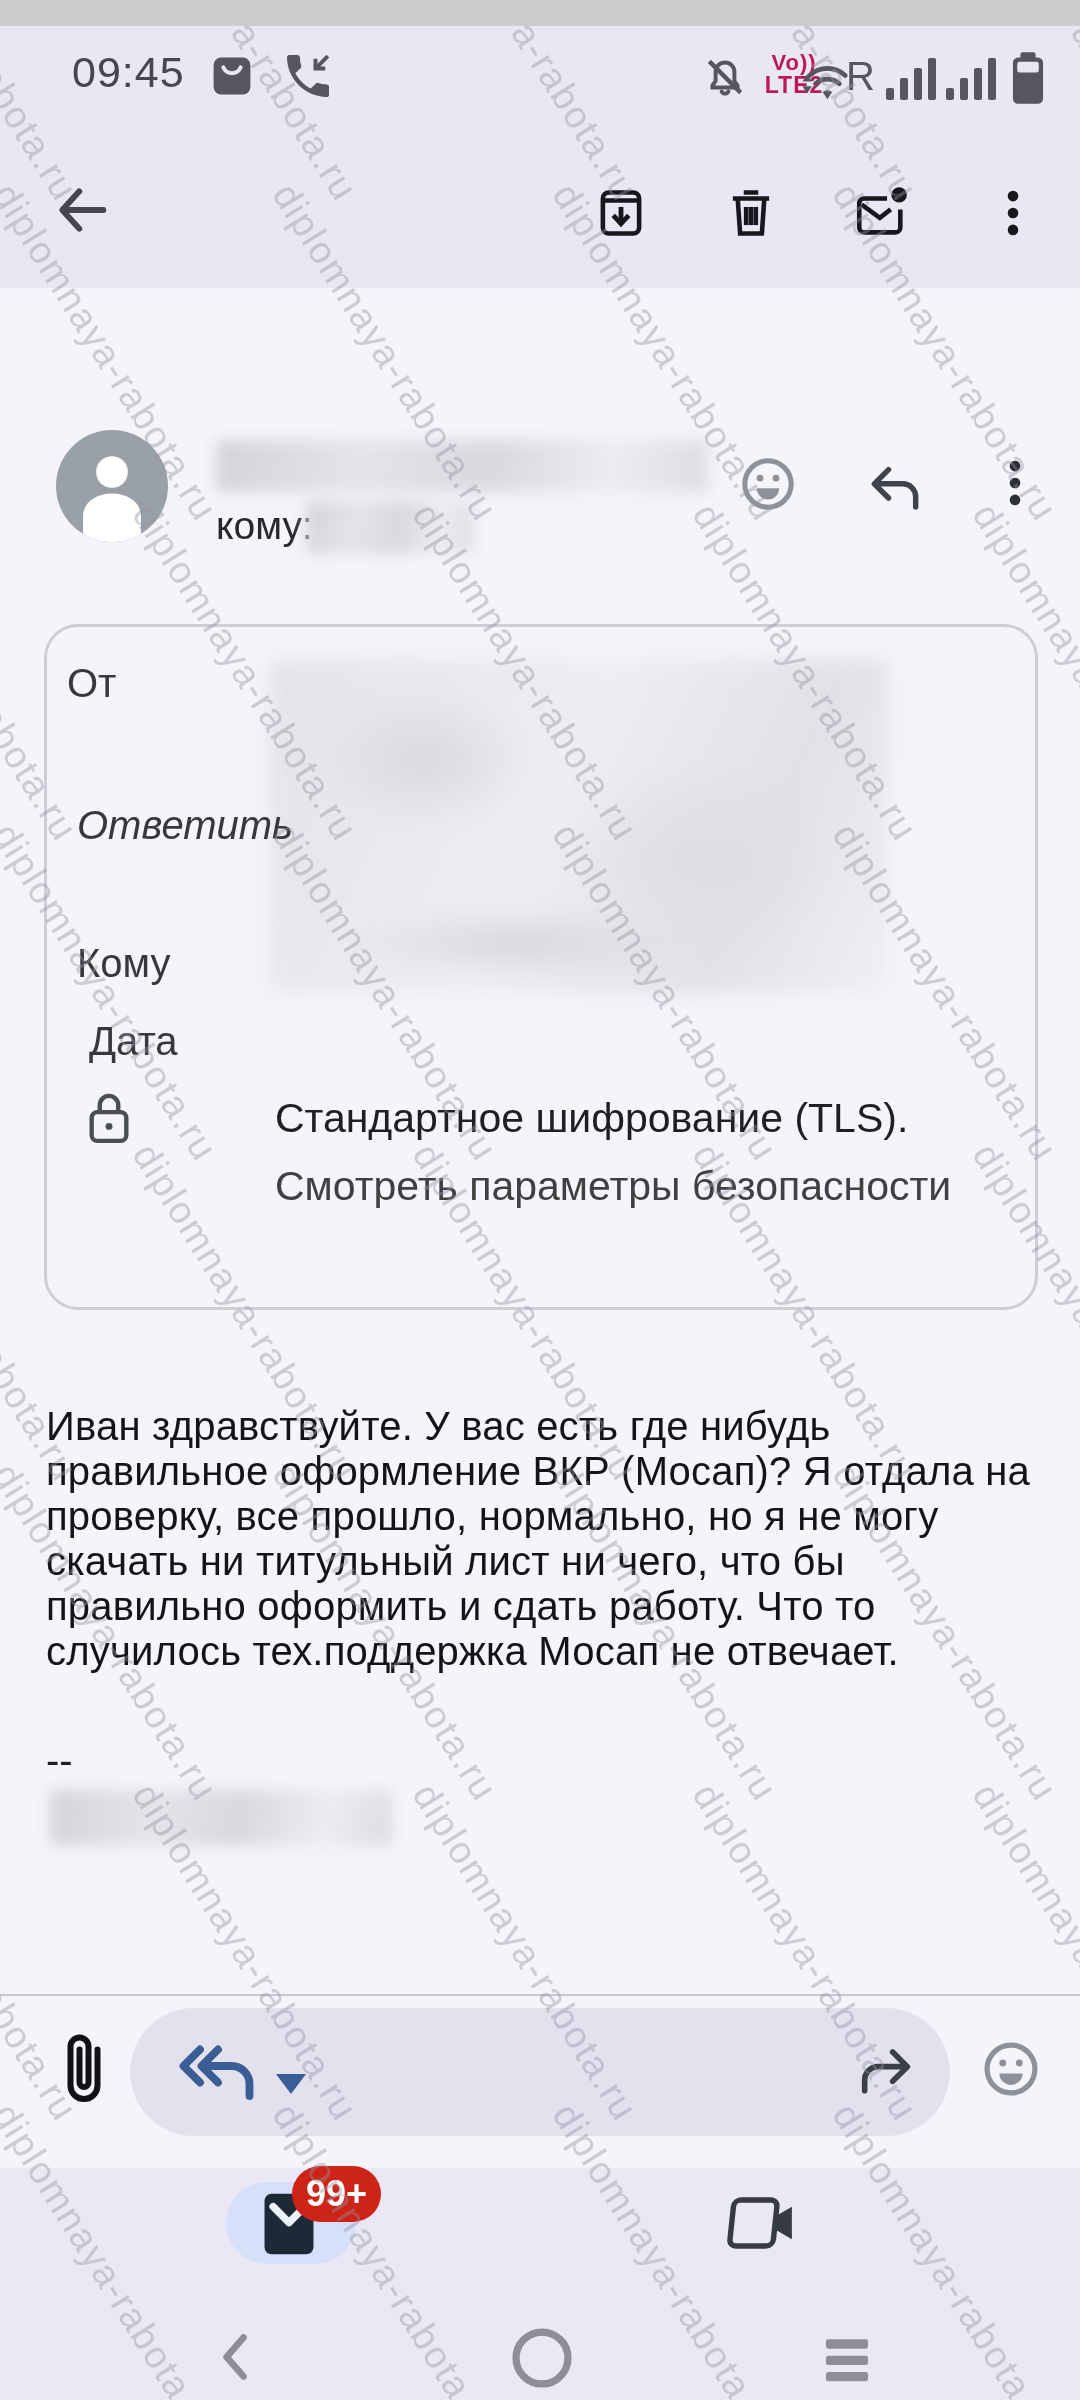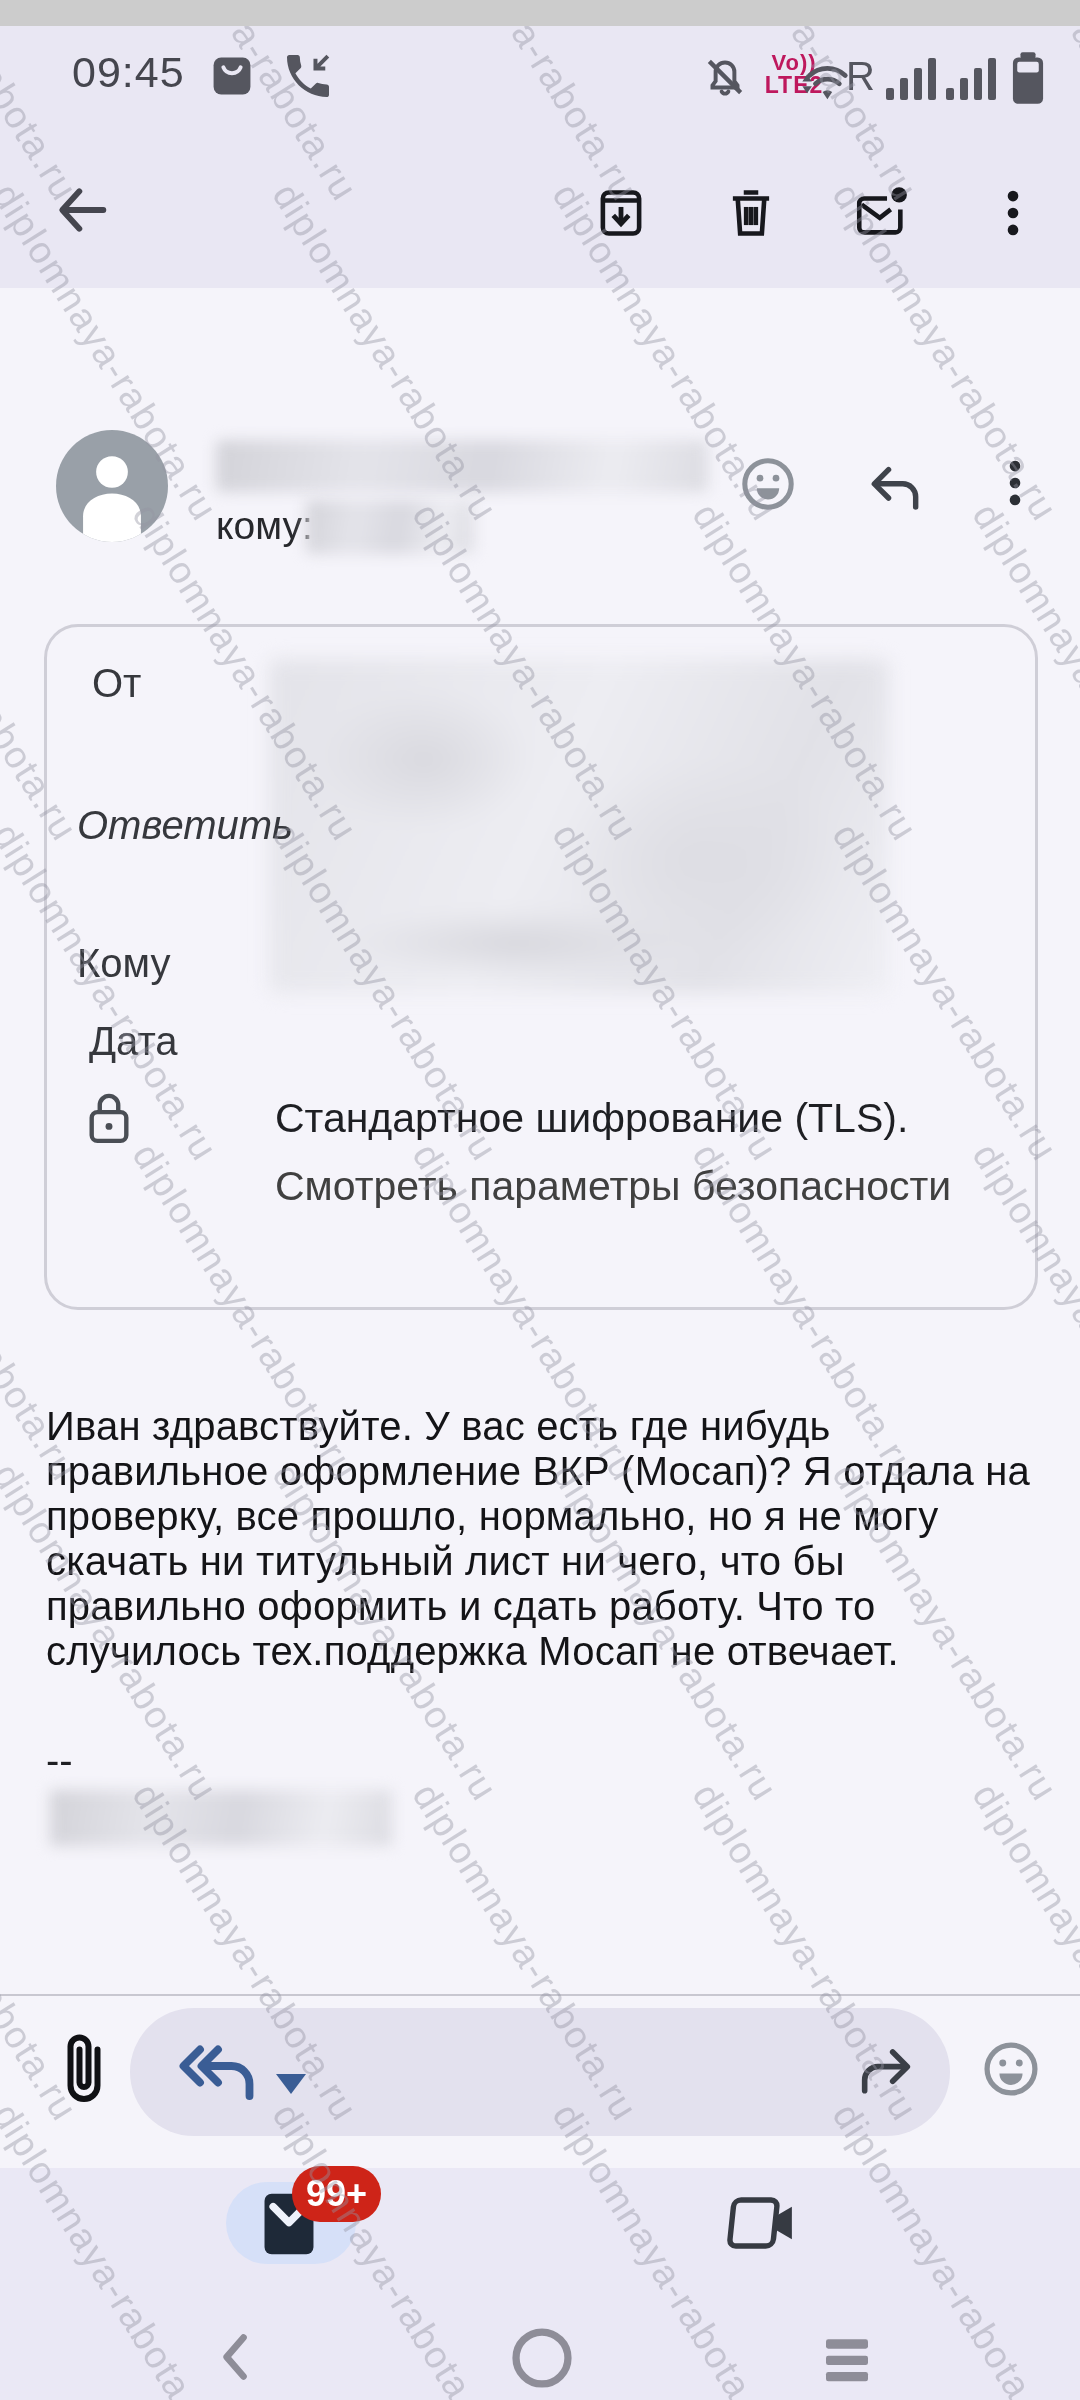--- a/index.html
+++ b/index.html
@@ -197,21 +197,21 @@
   <div class="abs" style="left:986px;top:428px;">
     <svg width="58" height="58" viewBox="0 0 24 24" fill="#2c2f35">
         <circle cx="12" cy="5" r="2.2"></circle>
         <circle cx="12" cy="12" r="2.2"></circle>
         <circle cx="12" cy="19" r="2.2"></circle>
       </svg>
   </div>
 
   <div class="abs card">
     <div class="card-blur"></div>
-    <div class="label" style="left:45px;top:34px;">От</div>
+    <div class="label" style="left:20px;top:34px;">От</div>
     <div class="label" style="left:30px;top:176px;font-style:italic;">Ответить</div>
     <div class="label" style="left:30px;top:314px;">Кому</div>
     <div class="label" style="left:42px;top:392px;">Дата</div>
     <div style="position:absolute;left:36px;top:462px;">
       <svg width="52" height="60" viewBox="0 0 22 26" fill="none" stroke="#4a4e55" stroke-width="1.9">
           <rect x="3.5" y="10" width="15" height="12.5" rx="2.5"></rect>
           <path d="M7 10V7a4 4 0 0 1 8 0v3"></path>
           <circle cx="11" cy="16.2" r="1.5" fill="#4a4e55" stroke="none"></circle>
         </svg>
     </div>

